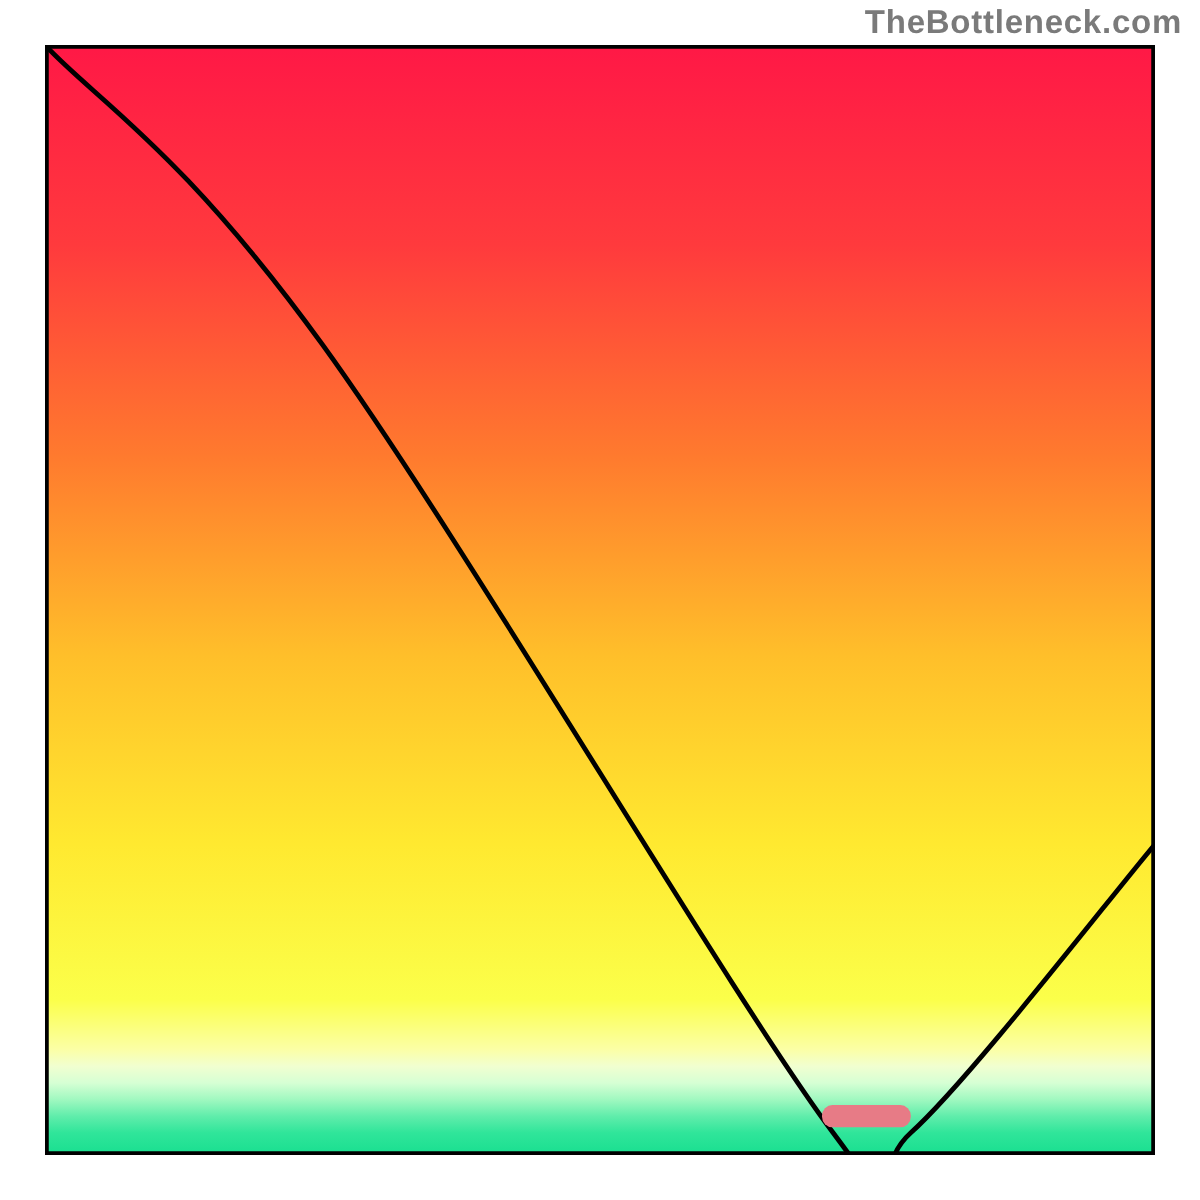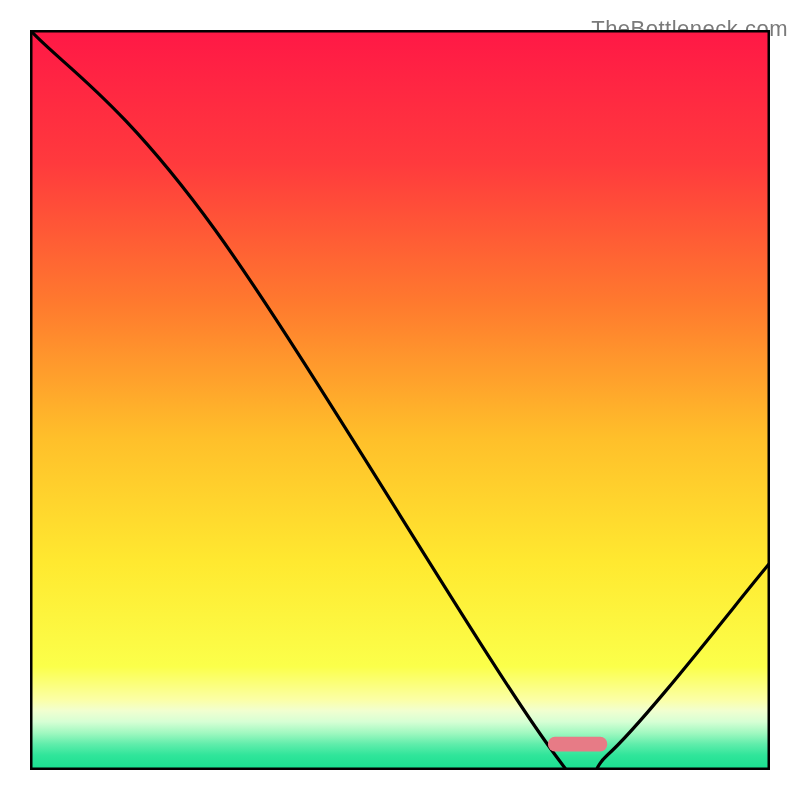--- a/index.html
+++ b/index.html
@@ -9,24 +9,23 @@
     height: 800px;
     background: #ffffff;
     font-family: Arial, sans-serif;
     position: relative;
   }
   .watermark {
     position: absolute;
     top: 2px;
     right: 12px;
     font-size: 22px;
-    font-weight: normal;
+    font-weight: bold;
     color: #7a7a7a;
     letter-spacing: 0.5px;
-    margin-top: 14px;
   }
   .plot-area {
     position: absolute;
     left: 30px;
     top: 30px;
     width: 740px;
     height: 740px;
   }
   .plot-area svg {
     display: block;

